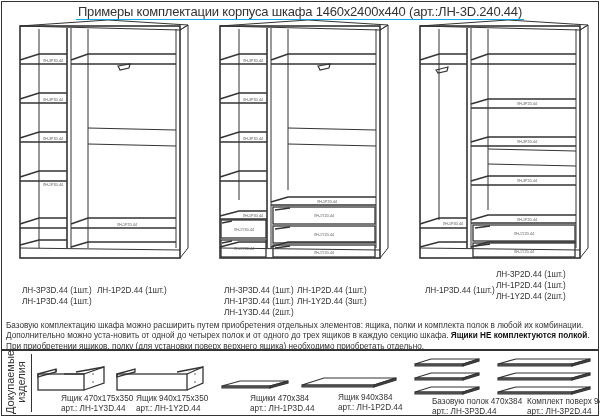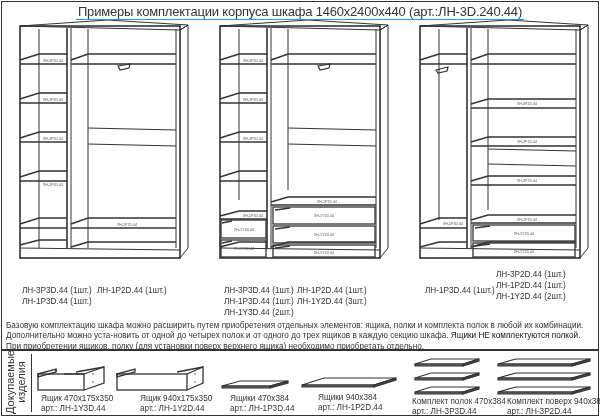--- a/index.html
+++ b/index.html
@@ -3,27 +3,27 @@
 <meta charset="utf-8">
 <style>
   html,body{margin:0;padding:0;background:#fff;}
   body{width:600px;height:417px;position:relative;overflow:hidden;font-family:"Liberation Sans",sans-serif;color:#222;}
   .frame{position:absolute;left:1px;top:1px;width:596px;height:413px;border:1px solid #333;}
   .title{position:absolute;left:0;top:4px;width:600px;text-align:center;font-size:13px;color:#333;letter-spacing:-0.2px;}
   .title span{border-bottom:1px solid #0ea5e9;padding:0 2px;}
   svg.wardrobe{position:absolute;top:20px;}
   .cap{position:absolute;font-size:8.2px;line-height:11px;color:#333;white-space:nowrap;}
   .desc{position:absolute;left:6px;top:321px;width:588px;font-size:8.2px;line-height:10.4px;color:#333;}
-  .desc b{font-weight:normal;color:#111;}
+  .desc b{font-weight:bold;color:#111;}
   .divider{position:absolute;left:1px;top:349px;width:597px;height:0;border-top:2px solid #333;}
   .side-label{position:absolute;left:2px;top:351px;width:28px;height:62px;}
   .side-label div{position:absolute;left:50%;top:50%;transform:translate(-50%,-50%) rotate(-90deg);font-size:11px;line-height:11px;text-align:center;white-space:nowrap;color:#333;}
   .vline{position:absolute;left:31px;top:354px;height:58px;border-left:1px solid #333;}
   svg.item{position:absolute;}
-  .icap{position:absolute;font-size:8.2px;line-height:9.5px;color:#333;white-space:nowrap;}
+  .icap{position:absolute;font-size:8.2px;line-height:9.5px;color:#333;white-space:nowrap;margin-left:20px;}
 </style>
 </head>
 <body>
 
 <div class="frame"></div>
 
 <div class="title"><span>Примеры комплектации корпуса шкафа 1460x2400x440 (арт.:ЛН-3D.240.44)</span></div>
 
 <svg class="wardrobe" style="left:12px" width="180" height="250" viewBox="0 0 180 250" font-family="Liberation Sans, sans-serif">
   <g stroke="#333" fill="none" stroke-width="1">
@@ -253,21 +253,21 @@
     <polygon points="2,14 20,9 20,12 2,17"></polygon>
     <rect x="2" y="14" width="70" height="16"></rect>
     <polyline points="72,14 88,7 88,23 72,30"></polyline>
     <line x1="62" y1="12" x2="88" y2="7"></line>
   </g>
   <g fill="#555">
       <circle cx="80" cy="14" r="0.8"></circle>
       <circle cx="80" cy="22" r="0.8"></circle>
     </g>
 </svg>
-<div class="icap" style="left:140px;top:394px">
+<div class="icap" style="left:116px;top:394px">
   <div>Ящик 940x175x350</div>
   <div>арт.: ЛН-1Y2D.44</div>
 </div>
 
 <svg class="item" style="left:220px;top:378px" width="70" height="14" viewBox="0 0 70 14">
   <g stroke="#333" fill="none" stroke-width="1.2">
     <polygon points="2,8 20,3 68,3 50,8"></polygon>
     <polygon points="2,8 50,8 50,10 2,10" fill="#666"></polygon>
     <polygon points="50,8 68,3 68,5 50,10" fill="#444"></polygon>
   </g>
@@ -278,39 +278,39 @@
 </div>
 
 <svg class="item" style="left:300px;top:375px" width="98" height="16" viewBox="0 0 98 16">
   <g stroke="#333" fill="none" stroke-width="1.2">
     <polygon points="2,10 24,3 96,3 74,10"></polygon>
     <polygon points="2,10 74,10 74,12 2,12" fill="#666"></polygon>
     <polygon points="74,10 96,3 96,5 74,12" fill="#444"></polygon>
   </g>
 </svg>
 <div class="icap" style="left:318px;top:393px">
-  <div>Ящики 940x384</div>
+  <div>Ящик 940x384</div>
   <div>арт.: ЛН-1P2D.44</div>
 </div>
 
 <svg class="item" style="left:413px;top:356px" width="68" height="44" viewBox="0 0 68 44">
   <g stroke="#333" fill="none" stroke-width="1.2">
     <polygon points="2,8 18,3 66,3 50,8"></polygon>
       <polygon points="2,8 50,8 50,10 2,10" fill="#666"></polygon>
       <polygon points="50,8 66,3 66,5 50,10" fill="#444"></polygon>
     <polygon points="2,22 18,17 66,17 50,22"></polygon>
       <polygon points="2,22 50,22 50,24 2,24" fill="#666"></polygon>
       <polygon points="50,22 66,17 66,19 50,24" fill="#444"></polygon>
     <polygon points="2,36 18,31 66,31 50,36"></polygon>
       <polygon points="2,36 50,36 50,38 2,38" fill="#666"></polygon>
       <polygon points="50,36 66,31 66,33 50,38" fill="#444"></polygon>
   </g>
 </svg>
 <div class="icap" style="left:412px;top:397px">
-  <div>Комплект полок 470x384</div>
+  <div>Базовую полок 470x384</div>
   <div>арт.: ЛН-3P3D.44</div>
 </div>
 
 <svg class="item" style="left:496px;top:356px" width="96" height="44" viewBox="0 0 96 44">
   <g stroke="#333" fill="none" stroke-width="1.2">
     <polygon points="2,8 20,3 94,3 76,8"></polygon>
       <polygon points="2,8 76,8 76,10 2,10" fill="#666"></polygon>
       <polygon points="76,8 94,3 94,5 76,10" fill="#444"></polygon>
     <polygon points="2,22 20,17 94,17 76,22"></polygon>
       <polygon points="2,22 76,22 76,24 2,24" fill="#666"></polygon>

